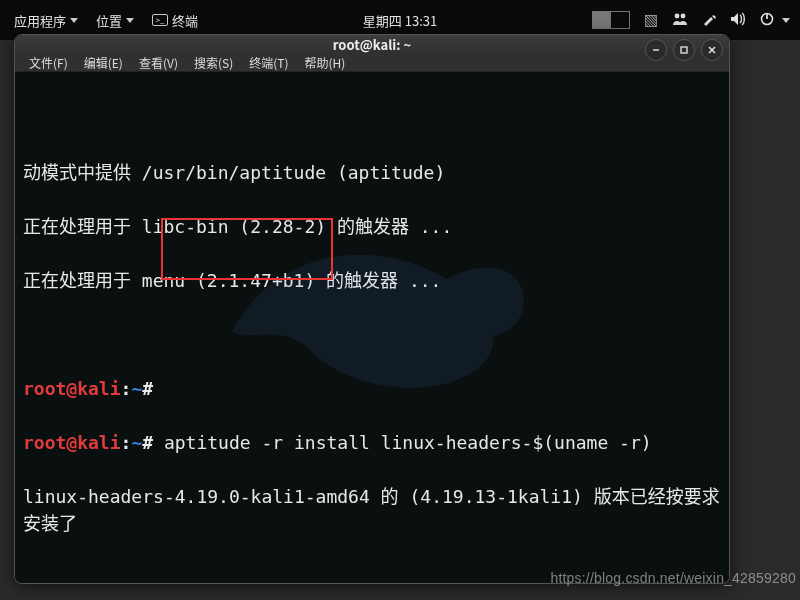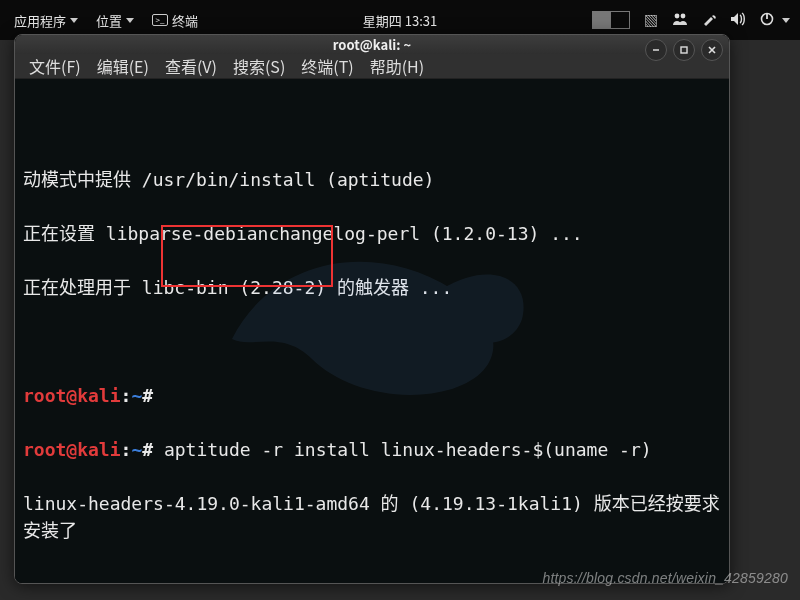--- a/index.html
+++ b/index.html
@@ -100,21 +100,21 @@
       display: flex; align-items: center; justify-content: center;
       font-size: 12px; cursor: pointer;
     }
     .menubar {
       height: 28px;
       background: #303030;
       border-bottom: 1px solid #222;
       display: flex;
       align-items: center;
       padding: 0 6px;
-      font-size: 16px;
+      font-size: 12px;
       color: #ddd;
     }
     .menu-item { padding: 0 8px; cursor: pointer; }
     .term-body {
       flex: 1;
       background: #0a0f10;
       color: #e8e8e8;
       font-family: "DejaVu Sans Mono","Noto Sans Mono CJK SC","Courier New",monospace;
       font-size: 18px;
       line-height: 1.5;
@@ -130,26 +130,25 @@
     .c-red { color: #e23b3b; font-weight: 700; margin-top: 9px; }
     .c-blue { color: #3b7edb; font-weight: 700; }
     .c-white { color: #e8e8e8; font-weight: 700; }
     .highlight-box {
       position: absolute;
       border: 2px solid #e33;
       pointer-events: none;
     }
     .watermark {
       position: absolute;
-      right: 12px; bottom: 14px;
+      right: 4px; bottom: 14px;
       color: rgba(220,220,220,.55);
       font-size: 14px;
       font-family: Arial, sans-serif;
       letter-spacing: .2px;
-      font-style: italic;
     }
     .dragon-bg {
       position: absolute;
       top: 120px; left: 50%;
       transform: translateX(-50%);
       opacity: .08;
       pointer-events: none;
     }
   </style>
 </head>
@@ -243,23 +242,23 @@
     <div class="menu-item">终端(T)</div>
     <div class="menu-item">帮助(H)</div>
   </div>
 
   <div class="term-body">
     <svg class="dragon-bg" width="360" height="220" viewBox="0 0 360 220">
       <path d="M40 140 C 80 60, 180 40, 260 90 C 310 120, 320 170, 260 190 C 210 205, 150 190, 120 160 C 90 130, 60 150, 40 140 Z" fill="#6aa8ff"></path>
       <path d="M250 90 C 300 60, 340 80, 330 120 C 320 150, 280 150, 260 130" fill="#6aa8ff"></path>
     </svg>
 
-<div>动模式中提供 /usr/bin/install (aptitude)</div>
-<div>正在设置 libparse-debianchangelog-perl (1.2.0-13) ...</div>
+<div>动模式中提供 /usr/bin/aptitude (aptitude)</div>
 <div>正在处理用于 libc-bin (2.28-2) 的触发器 ...</div>
+<div>正在处理用于 menu (2.1.47+b1) 的触发器 ...</div>
 <div>&nbsp;</div>
 <div><span class="c-red">root@kali</span><span class="c-white">:</span><span class="c-blue">~</span><span class="c-white"># </span></div>
 <div><span class="c-red">root@kali</span><span class="c-white">:</span><span class="c-blue">~</span><span class="c-white"># </span><span>aptitude -r install linux-headers-$(uname -r)</span></div>
 <div>linux-headers-4.19.0-kali1-amd64 的 (4.19.13-1kali1) 版本已经按要求安装了</div>
 
 
 
 
 
 

